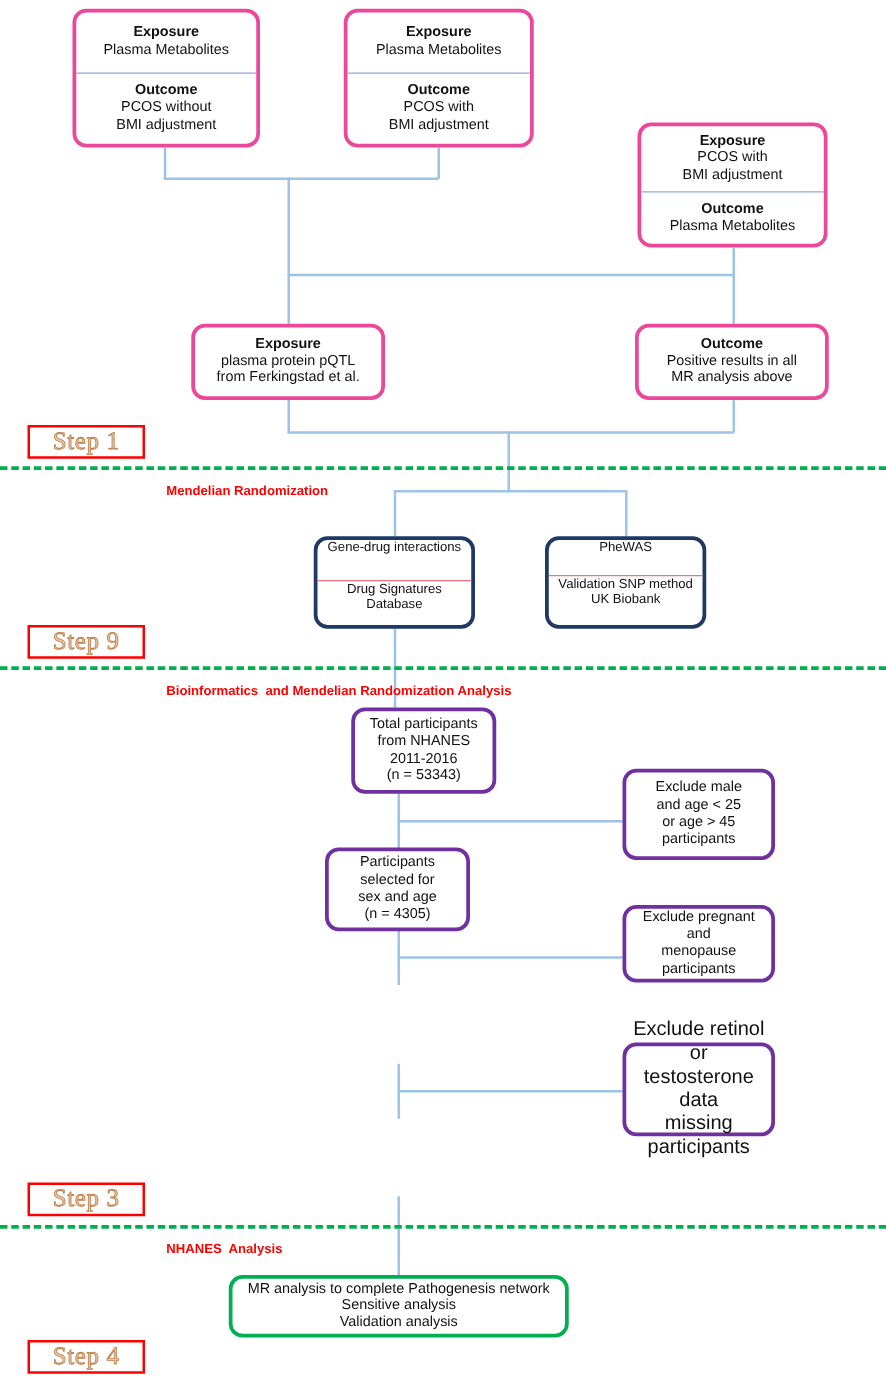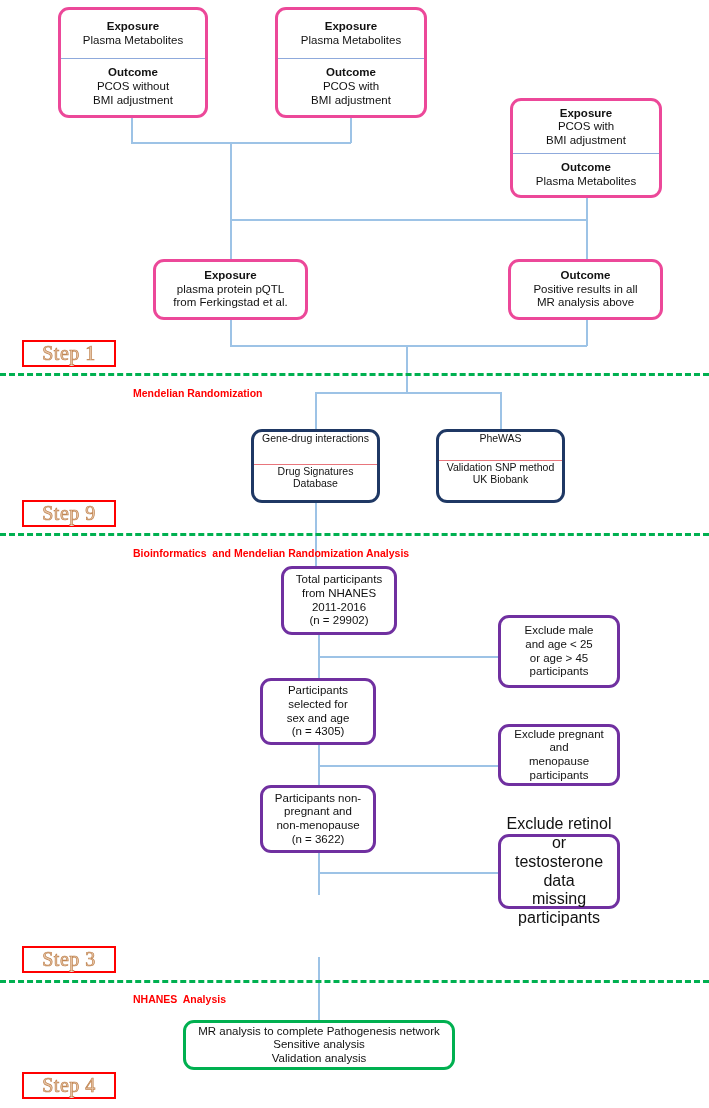--- a/index.html
+++ b/index.html
@@ -164,36 +164,30 @@
     <div class="sect" style="height:40px;">
       <span class="ln">Validation SNP method</span>
       <span class="ln">UK Biobank</span>
     </div>
   </div>
 
   <div class="node purple" style="left:260px;top:566px;width:116px;height:69px;font-size:11.5px;margin-left:21px;">
     <span class="ln">Total participants</span>
     <span class="ln">from NHANES</span>
     <span class="ln">2011-2016</span>
-    <span class="ln">(n = 29902)</span>
+    <span class="ln">(n = 53343)</span>
   </div>
 
   <div class="node purple" style="left:260px;top:678px;width:116px;height:67px;font-size:11.5px;">
     <span class="ln">Participants</span>
     <span class="ln">selected for</span>
     <span class="ln">sex and age</span>
     <span class="ln">(n = 4305)</span>
   </div>
 
-  <div class="node purple" style="left:260px;top:785px;width:116px;height:68px;font-size:11.5px;">
-    <span class="ln">Participants non-</span>
-    <span class="ln">pregnant and</span>
-    <span class="ln">non-menopause</span>
-    <span class="ln">(n = 3622)</span>
-  </div>
 
 
   <div class="node purple" style="left:498px;top:615px;width:122px;height:73px;font-size:11.5px;">
     <span class="ln">Exclude male</span>
     <span class="ln">and age &lt; 25</span>
     <span class="ln">or age &gt; 45</span>
     <span class="ln">participants</span>
   </div>
 
   <div class="node purple" style="left:498px;top:724px;width:122px;height:62px;font-size:11.5px;">

